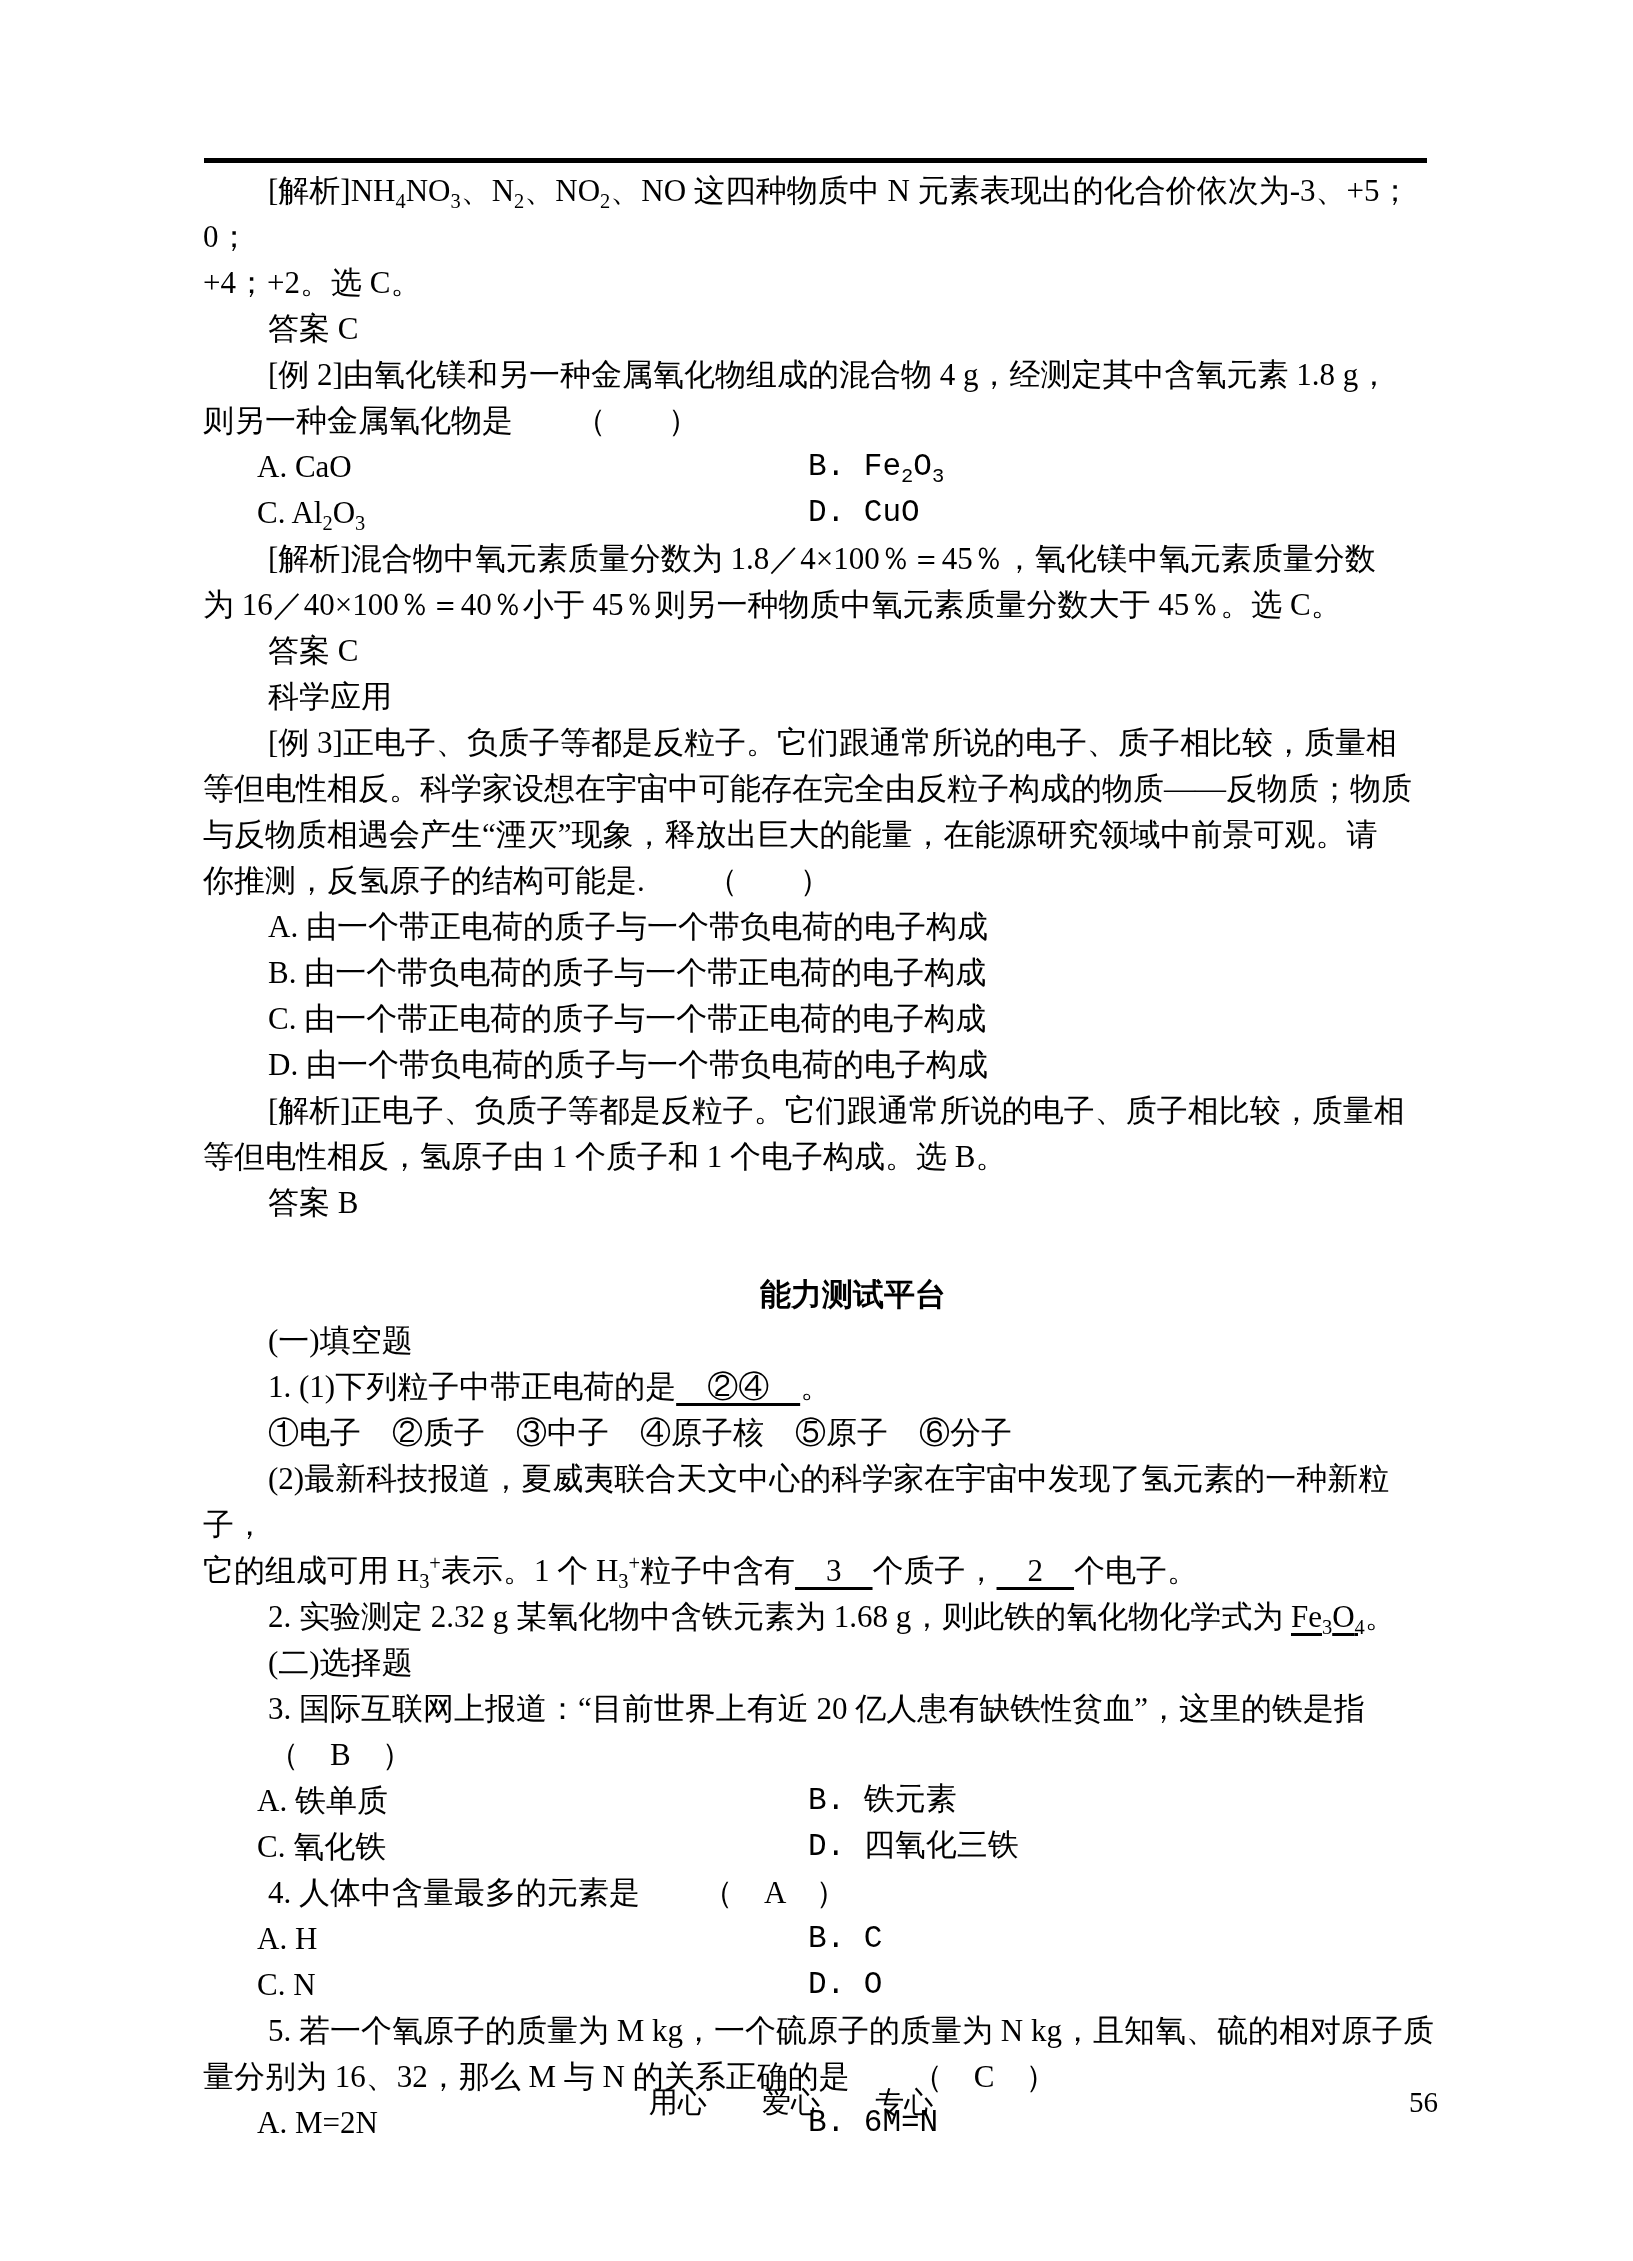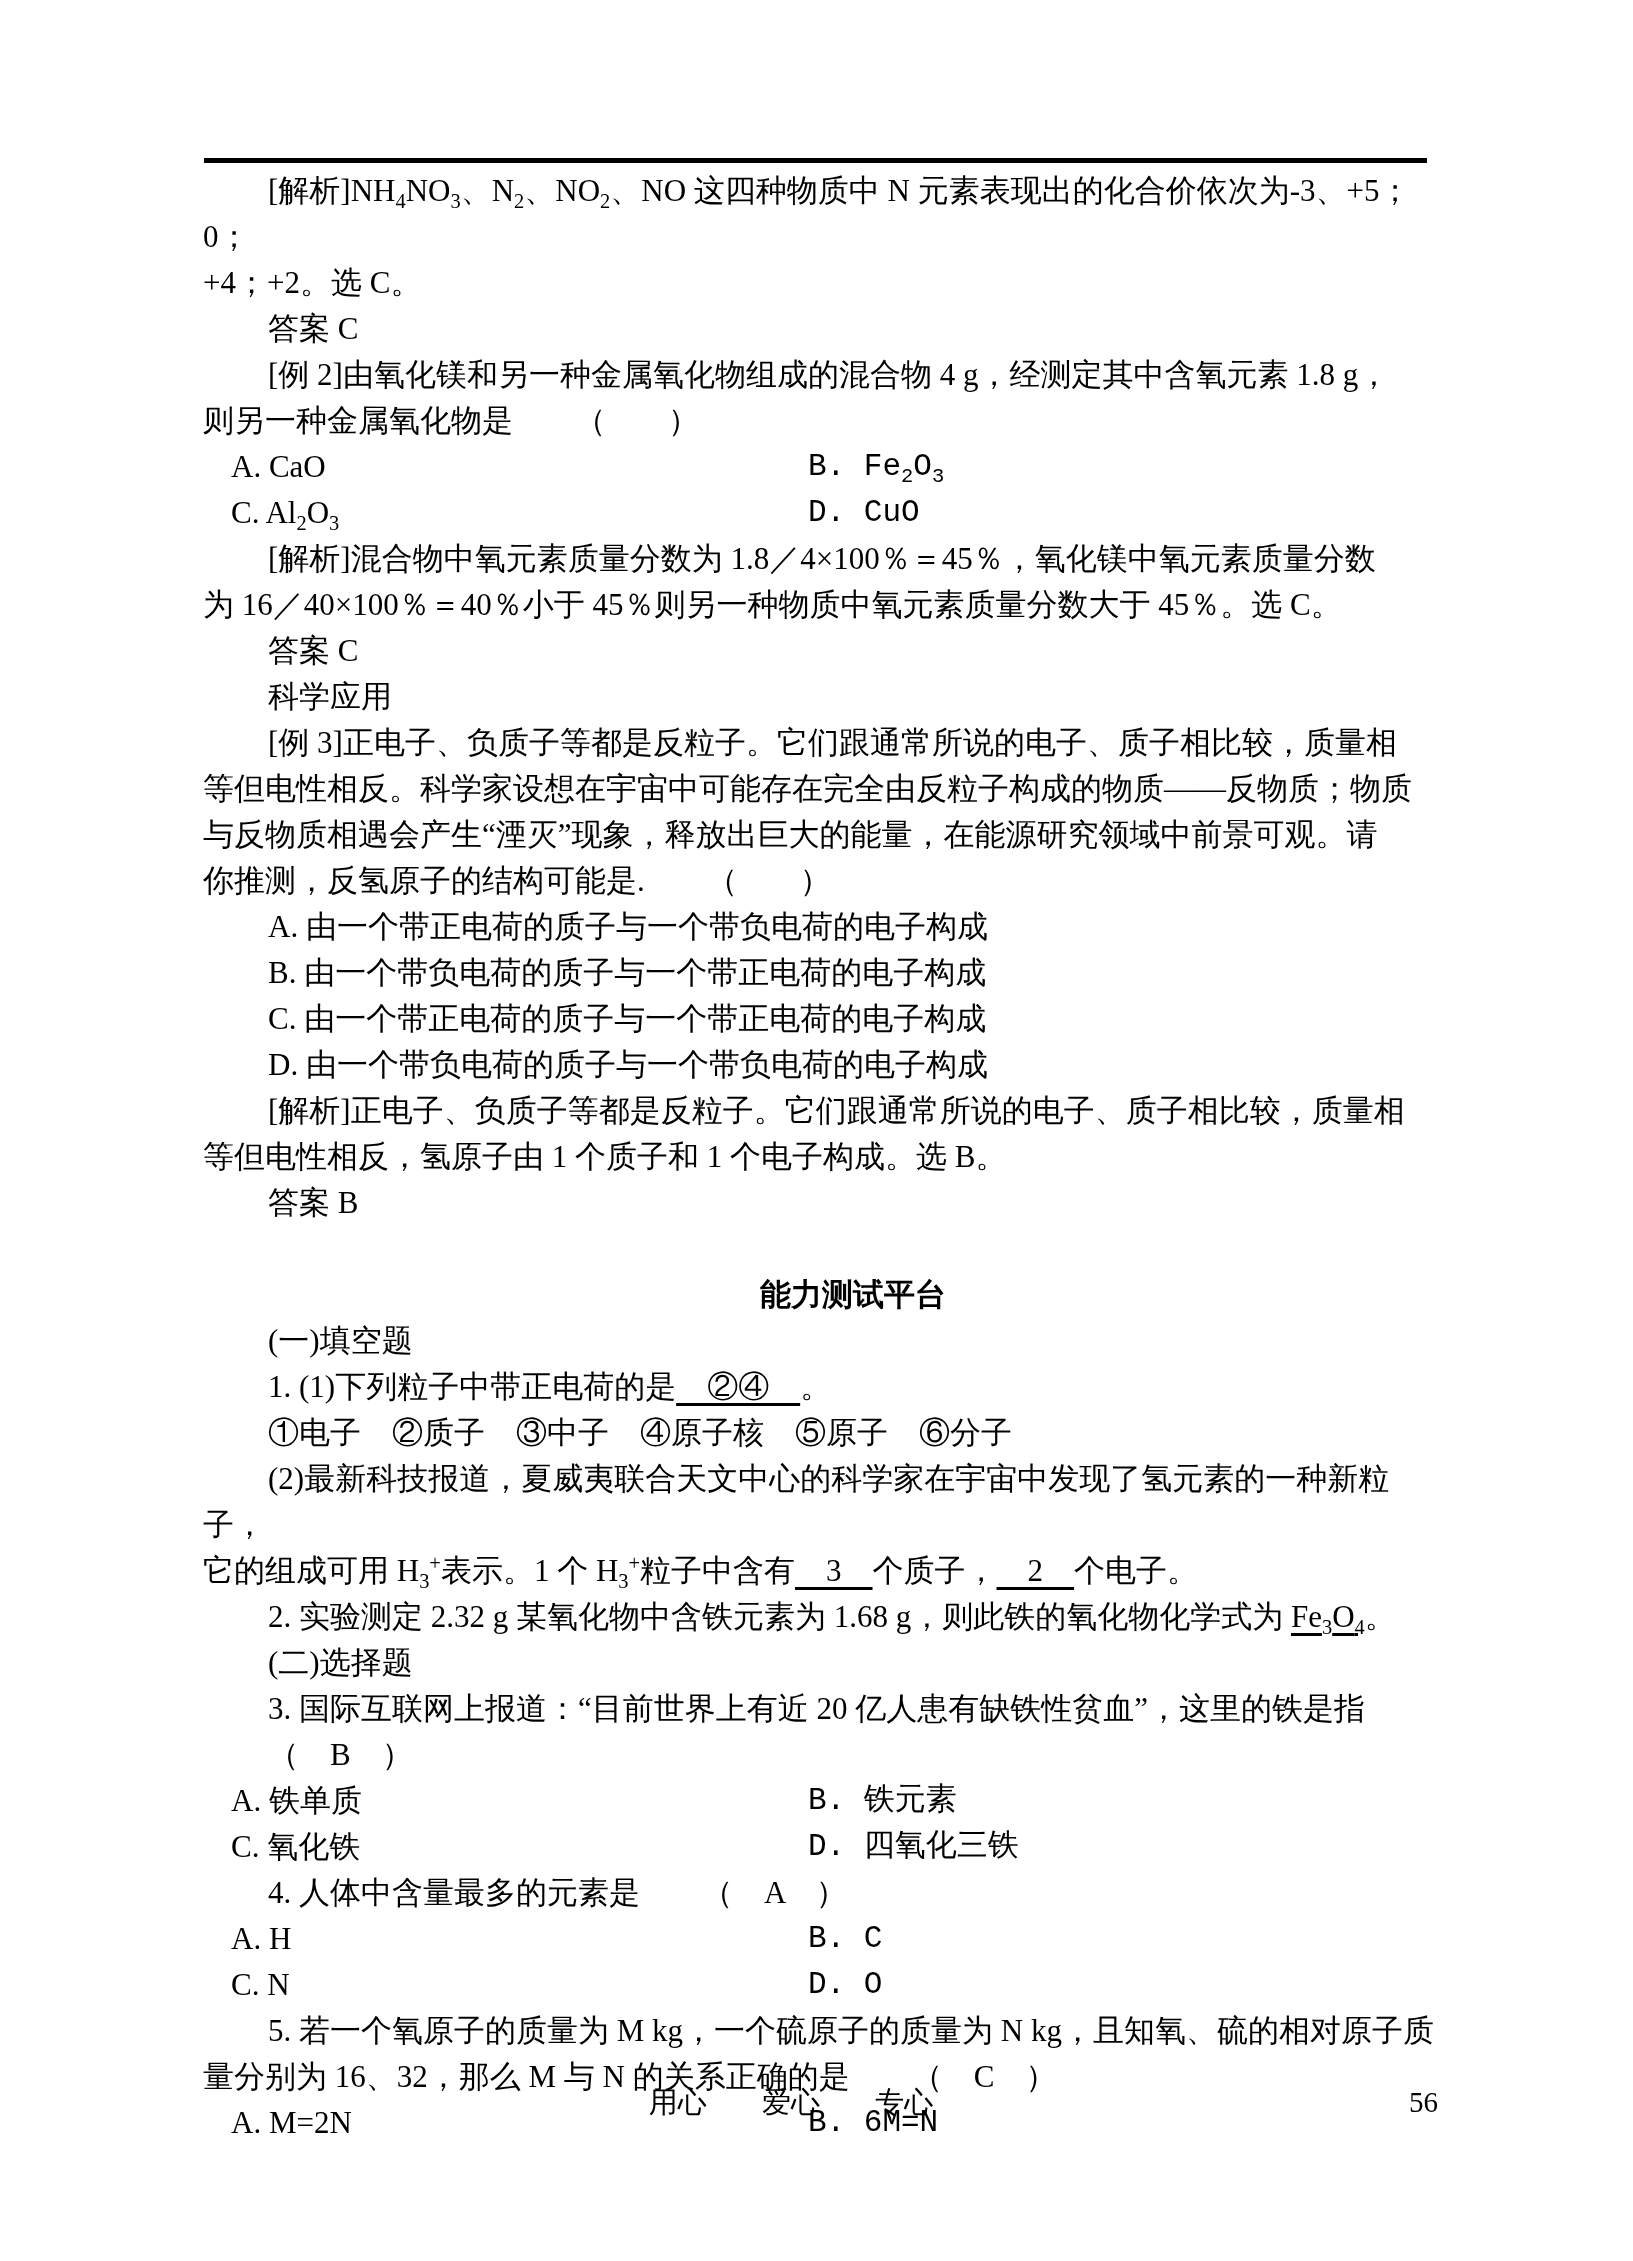--- a/index.html
+++ b/index.html
@@ -39,21 +39,21 @@
   }
   .line.ind {
     text-indent: 65px;
   }
   .line.bold {
     font-weight: bold;
     text-align: center;
   }
   .line.opts .colA {
     display: inline-block;
-    margin-left: 28px;
+    margin-left: 54px;
   }
   .line.opts .colB {
     position: absolute;
     left: 605px;
     top: 0;
     font-family: Liberation Mono, monospace;
   }
   sub, sup {
     font-size: 0.66em;
     line-height: 0;

